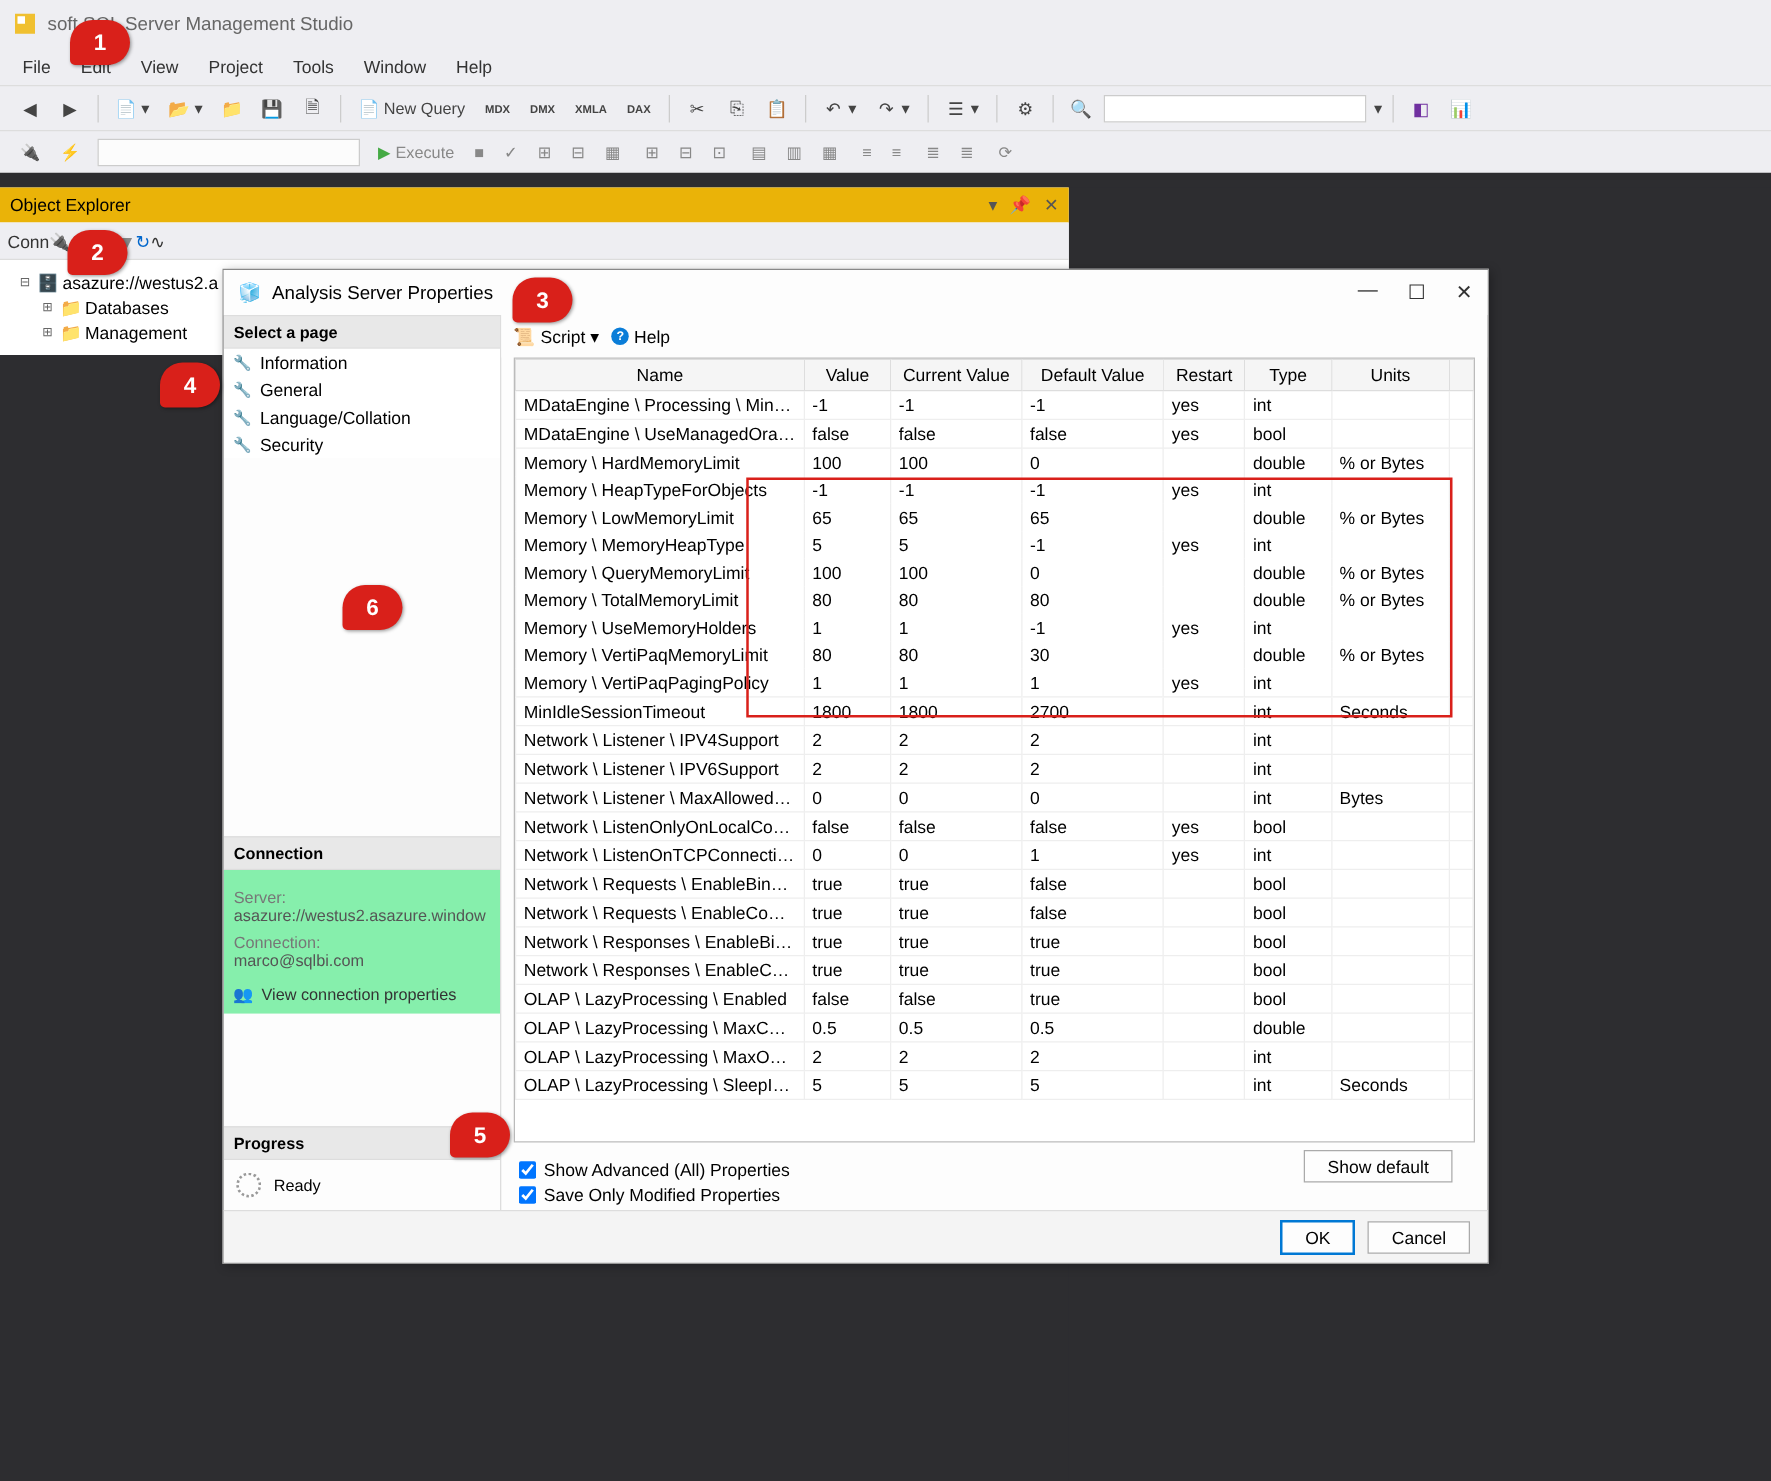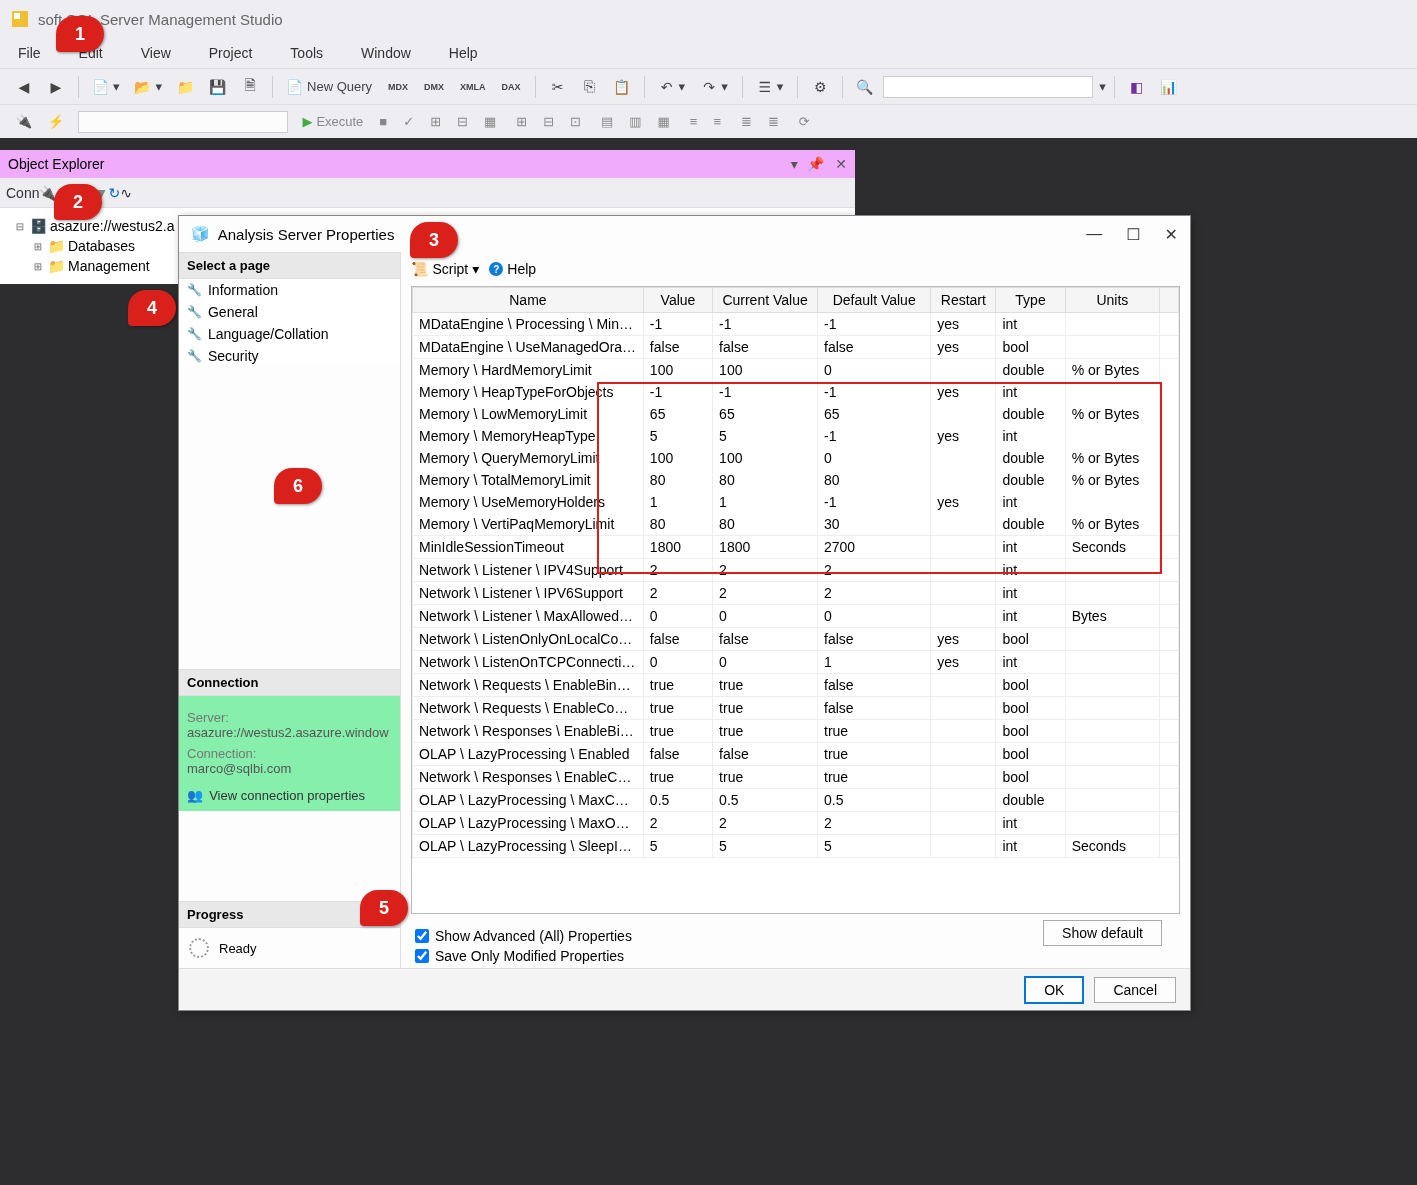--- a/index.html
+++ b/index.html
@@ -1,33 +1,33 @@
 <!DOCTYPE html>
 <html><head>
 <meta charset="utf-8">
 <style>
 * { box-sizing: border-box; margin: 0; padding: 0; }
 body { font-family: "Segoe UI", Tahoma, sans-serif; font-size: 13px; background: #2d2d30; width: 1417px; height: 1185px; position: relative; overflow: hidden; }
 .main-window { background: #f0f0f0; }
 .title-bar { background: #eeeef2; height: 38px; display: flex; align-items: center; padding: 0 10px; gap: 8px; color: #555; }
 .app-icon { width: 20px; height: 20px; }
 .title-bar span { font-size: 15px; color: #666; }
-.menu-bar { background: #eeeef2; height: 30px; display: flex; align-items: center; padding: 0 6px; gap: 14px; font-size: 14px; color: #333; }
+.menu-bar { background: #eeeef2; height: 30px; display: flex; align-items: center; padding: 0 6px; gap: 0; font-size: 14px; color: #333; }
 .menu-bar .item { padding: 4px 12px; cursor: pointer; }
 .toolbar { background: #eeeef2; height: 36px; border-top: 1px solid #ddd; display: flex; align-items: center; padding: 0 10px; gap: 4px; color: #444; }
 .toolbar .sep { width: 1px; background: #ccc; height: 22px; margin: 0 4px; }
 .toolbar .btn { padding: 3px 6px; display: flex; align-items: center; gap: 4px; cursor: pointer; }
 .toolbar .btn.text { font-size: 13px; }
 .toolbar .icon { width: 16px; height: 16px; display: inline-flex; align-items: center; justify-content: center; font-size: 14px; }
 .toolbar input.search { width: 210px; height: 22px; border: 1px solid #ccc; background: #fff; padding: 0 4px; }
 .toolbar2 { background: #eeeef2; height: 34px; border-top: 1px solid #ddd; display: flex; align-items: center; padding: 0 10px; gap: 4px; color: #888; }
 .toolbar2 .combo { width: 210px; height: 22px; border: 1px solid #ccc; background: #fcfcfc; }
 .toolbar2 .btn { padding: 3px 6px; display: flex; align-items: center; gap: 4px; color: #888; }
 .obj-explorer { position: absolute; top: 150px; left: 0; width: 855px; background: #fff; }
-.obj-explorer-header { background: #f0abfc; height: 28px; display: flex; align-items: center; justify-content: space-between; padding: 0 8px; font-size: 14px; }
+.obj-explorer-header { background: #eab308; height: 28px; display: flex; align-items: center; justify-content: space-between; padding: 0 8px; font-size: 14px; }
 .obj-explorer-header .icons { display: flex; gap: 10px; color: #555; }
 .obj-explorer-header .icons span { cursor: pointer; }
 .obj-explorer-toolbar { background: #eeeef2; height: 30px; display: flex; align-items: center; padding: 0 6px; gap: 0; border-bottom: 1px solid #ddd; }
 .obj-explorer-toolbar span { color: #333; font-size: 14px; }
 .obj-tree { padding: 8px 4px; background: #fff; font-size: 14px; }
 .tree-item { display: flex; align-items: center; gap: 4px; padding: 2px 0; padding-left: var(--indent, 0px); }
 .tree-toggle { width: 12px; text-align: center; color: #666; font-size: 10px; cursor: pointer; }
 .tree-icon { width: 16px; text-align: center; }
 .dark-area { position: absolute; top: 150px; left: 855px; right: 0; bottom: 0; background: #2d2d30; }
 .dialog { position: absolute; top: 215px; left: 178px; width: 1013px; height: 796px; background: #fdfdfd; border: 1px solid #888; box-shadow: 2px 2px 8px rgba(0,0,0,0.3); display: flex; flex-direction: column; }
@@ -417,20 +417,30 @@
                 <tr class="highlighted">
                   <td>Memory \ VertiPaqMemoryLimit</td>
                   <td>80</td>
                   <td>80</td>
                   <td>30</td>
                   <td></td>
                   <td>double</td>
                   <td>% or Bytes</td>
                   <td></td>
                 </tr>
+                <tr class="highlighted">
+                  <td>Memory \ VertiPaqPagingPolicy</td>
+                  <td>1</td>
+                  <td>1</td>
+                  <td>1</td>
+                  <td>yes</td>
+                  <td>int</td>
+                  <td></td>
+                  <td></td>
+                </tr>
                 <tr>
                   <td>MinIdleSessionTimeout</td>
                   <td>1800</td>
                   <td>1800</td>
                   <td>2700</td>
                   <td></td>
                   <td>int</td>
                   <td>Seconds</td>
                   <td></td>
                 </tr>
@@ -508,33 +518,33 @@
                   <td>Network \ Responses \ EnableBin...</td>
                   <td>true</td>
                   <td>true</td>
                   <td>true</td>
                   <td></td>
                   <td>bool</td>
                   <td></td>
                   <td></td>
                 </tr>
                 <tr>
+                  <td>Network \ Responses \ EnableCo...</td>
+                  <td>true</td>
+                  <td>true</td>
+                  <td>true</td>
+                  <td></td>
+                  <td>bool</td>
+                  <td></td>
+                  <td></td>
+                </tr>
+                <tr>
                   <td>OLAP \ LazyProcessing \ Enabled</td>
                   <td>false</td>
                   <td>false</td>
-                  <td>true</td>
-                  <td></td>
-                  <td>bool</td>
-                  <td></td>
-                  <td></td>
-                </tr>
-                <tr>
-                  <td>Network \ Responses \ EnableCo...</td>
-                  <td>true</td>
-                  <td>true</td>
                   <td>true</td>
                   <td></td>
                   <td>bool</td>
                   <td></td>
                   <td></td>
                 </tr>
                 <tr>
                   <td>OLAP \ LazyProcessing \ MaxCPU...</td>
                   <td>0.5</td>
                   <td>0.5</td>

